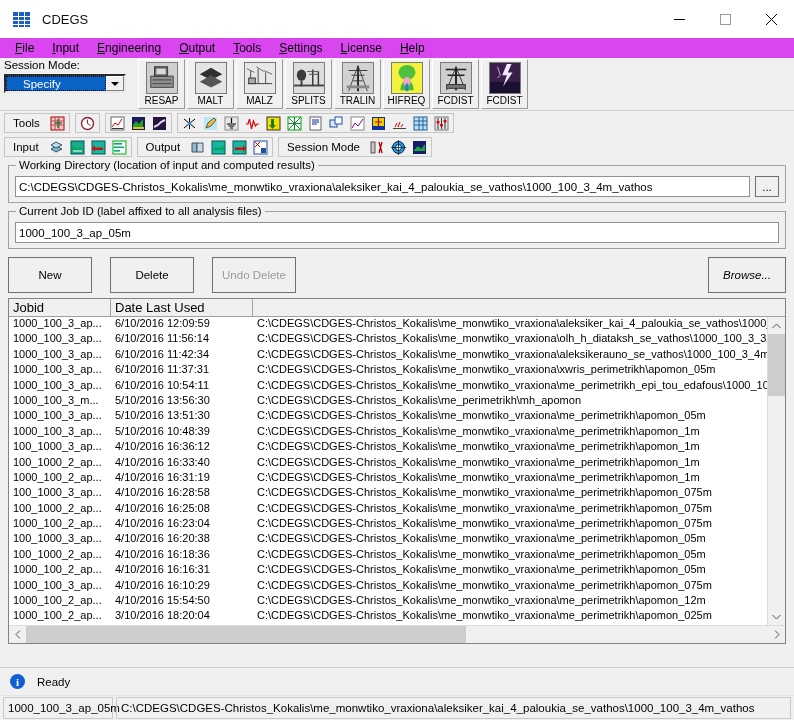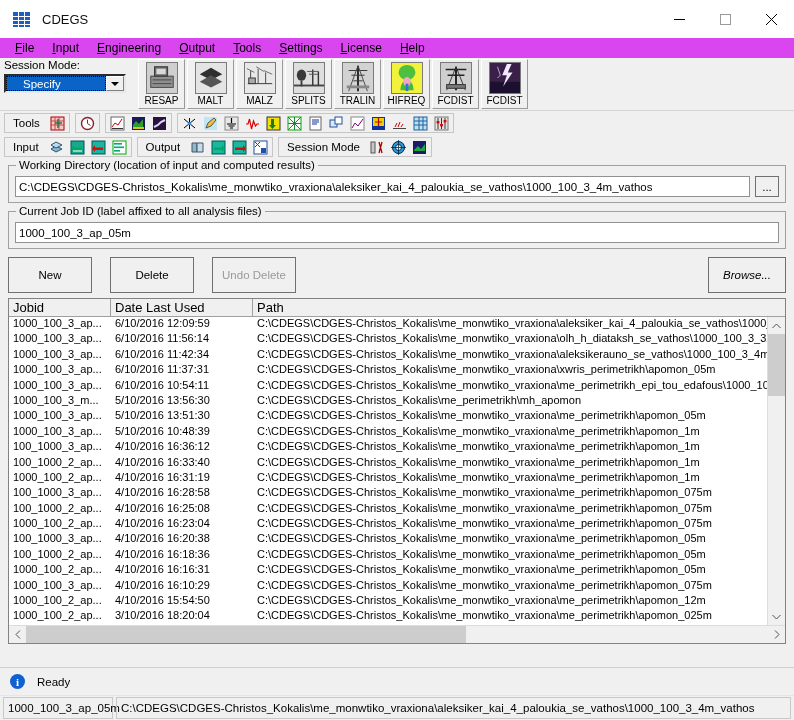--- a/index.html
+++ b/index.html
@@ -485,21 +485,20 @@
   <div class="btn">New</div>
   <div class="btn">Delete</div>
   <div class="btn disabled">Undo Delete</div>
   <div class="btn right">Browse...</div>
 </div>
 
 <div class="listwrap">
   <div class="lvhead">
     <div class="hcell c1">Jobid</div>
     <div class="hcell c2">Date Last Used</div>
-    <div class="hcell c3">Path</div>
   </div>
   <div class="lvbody">
     <div class="rows" id="rows">
         <div class="row">
           <div class="cell c1">1000_100_3_ap...</div>
           <div class="cell c2">6/10/2016 12:09:59</div>
           <div class="cell c3">C:\CDEGS\CDGES-Christos_Kokalis\me_monwtiko_vraxiona\aleksiker_kai_4_paloukia_se_vathos\1000_100</div>
         </div>
         <div class="row">
           <div class="cell c1">1000_100_3_ap...</div>

